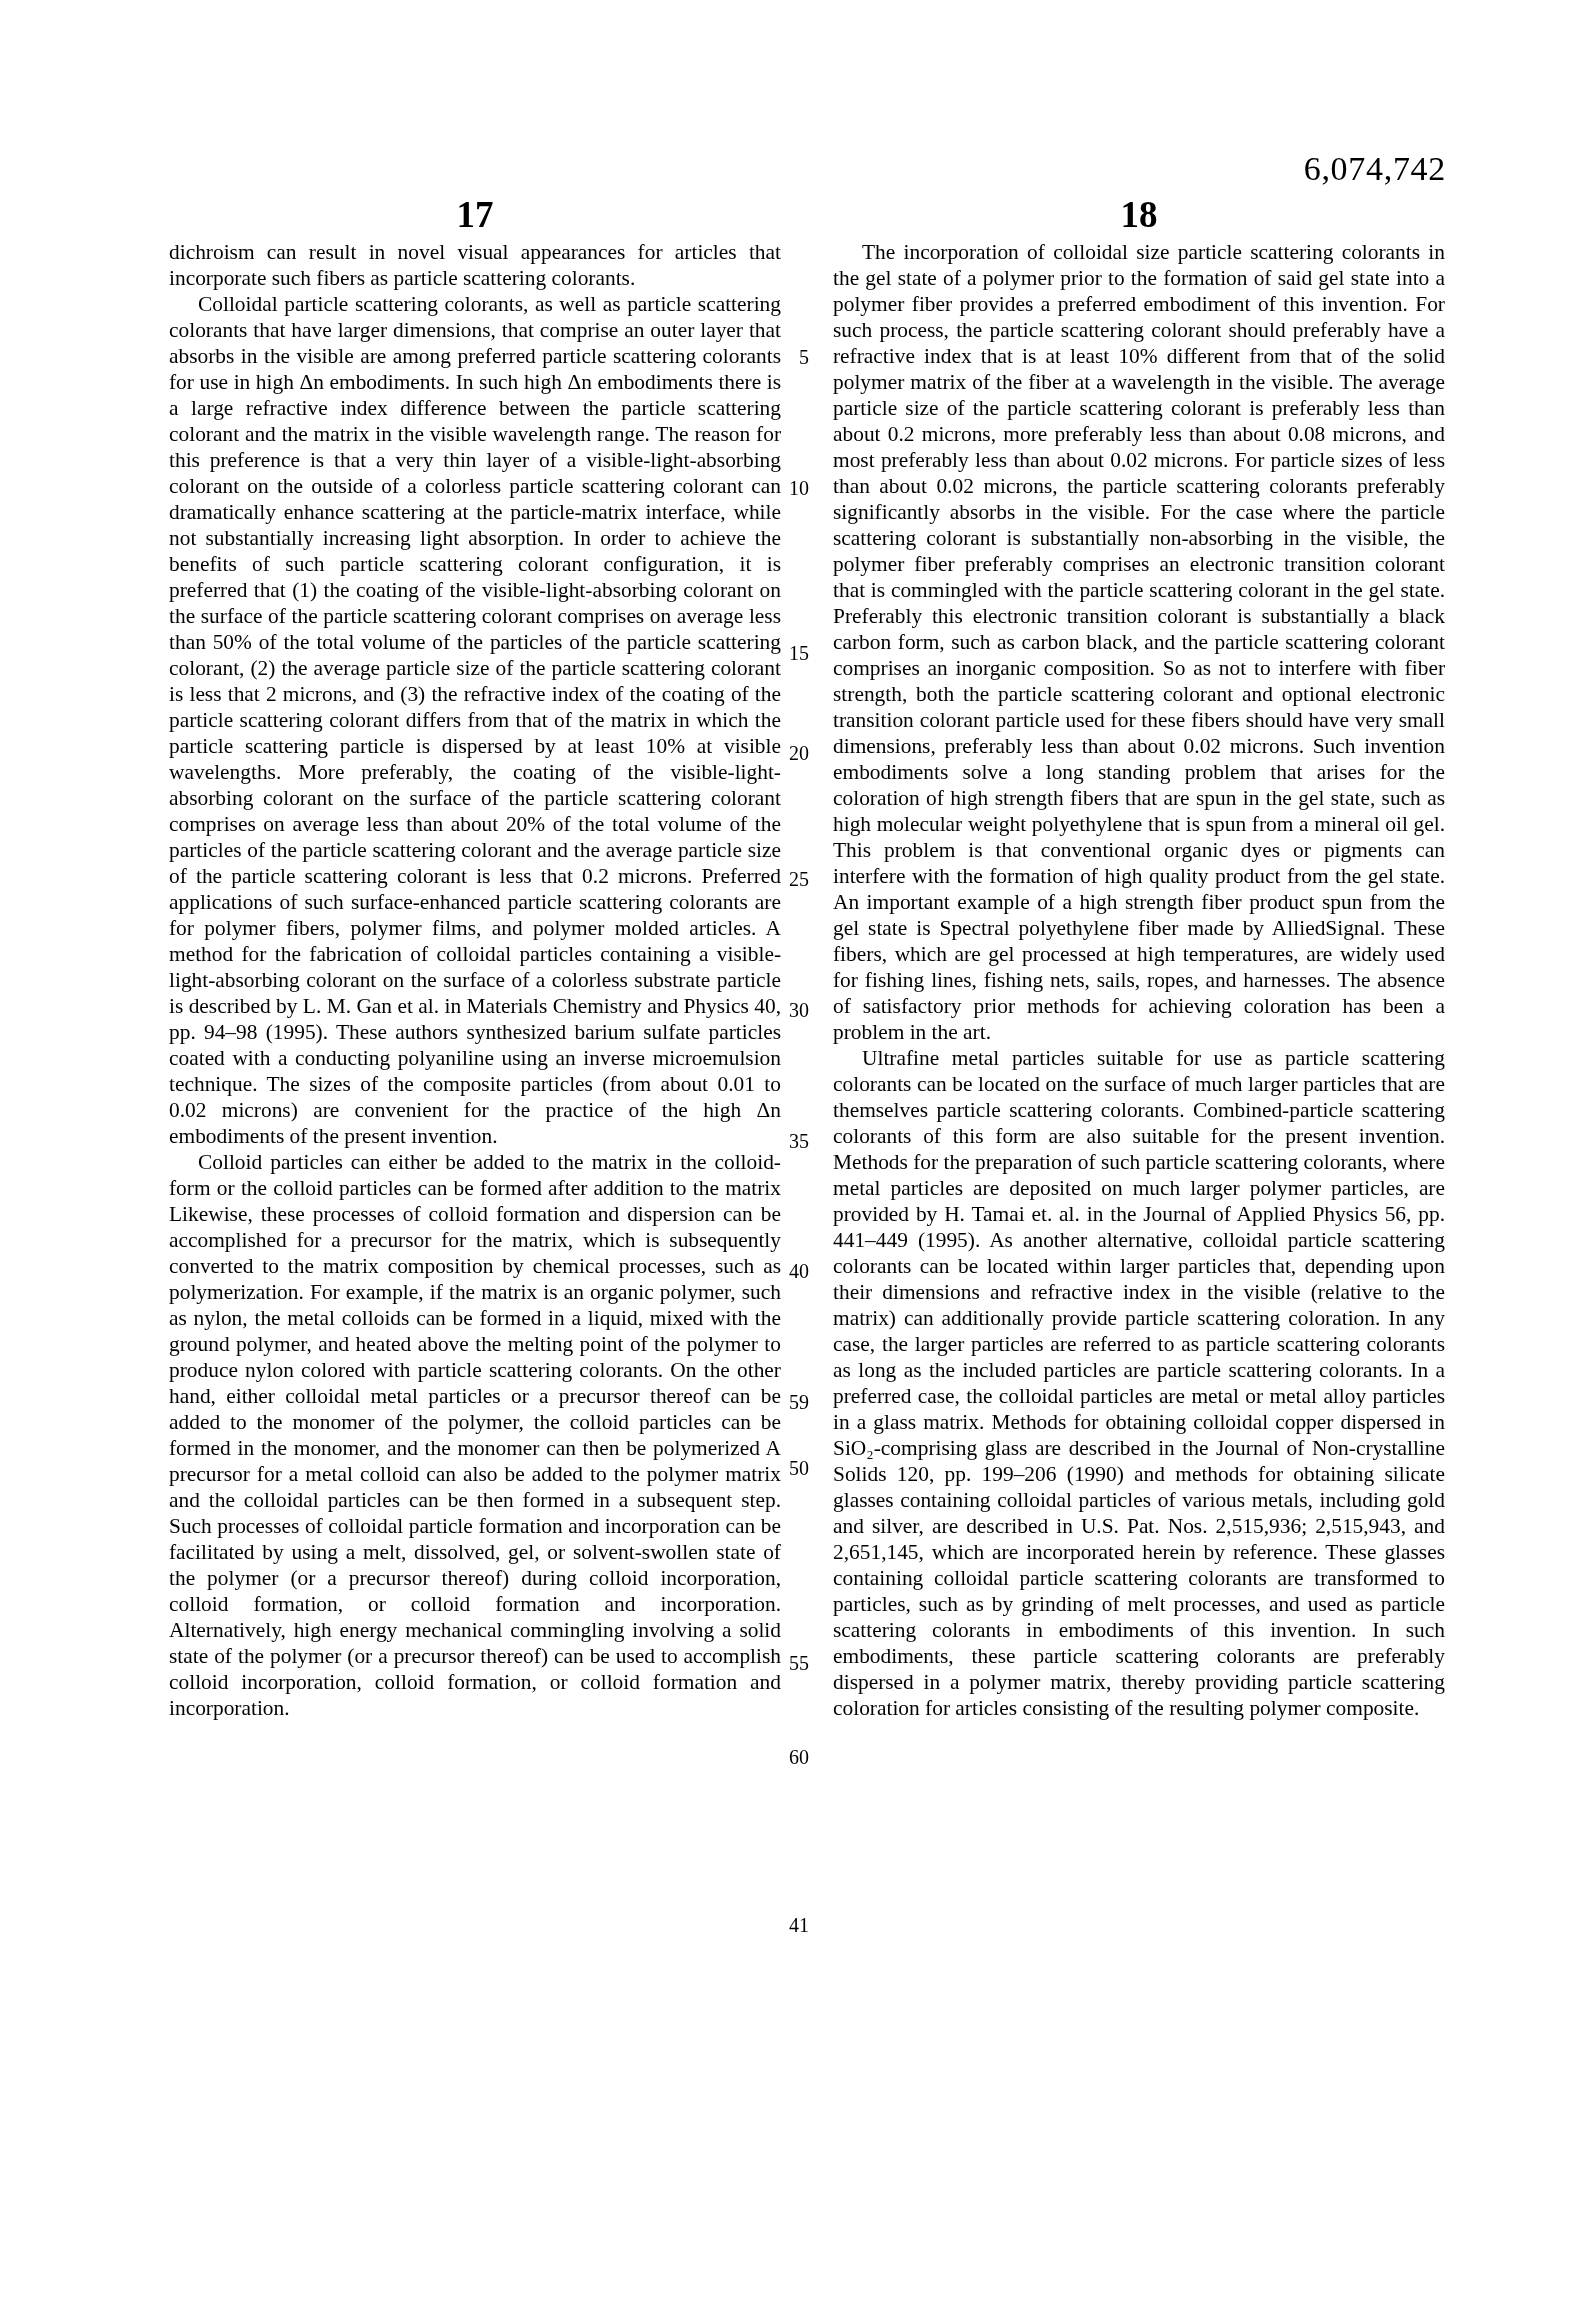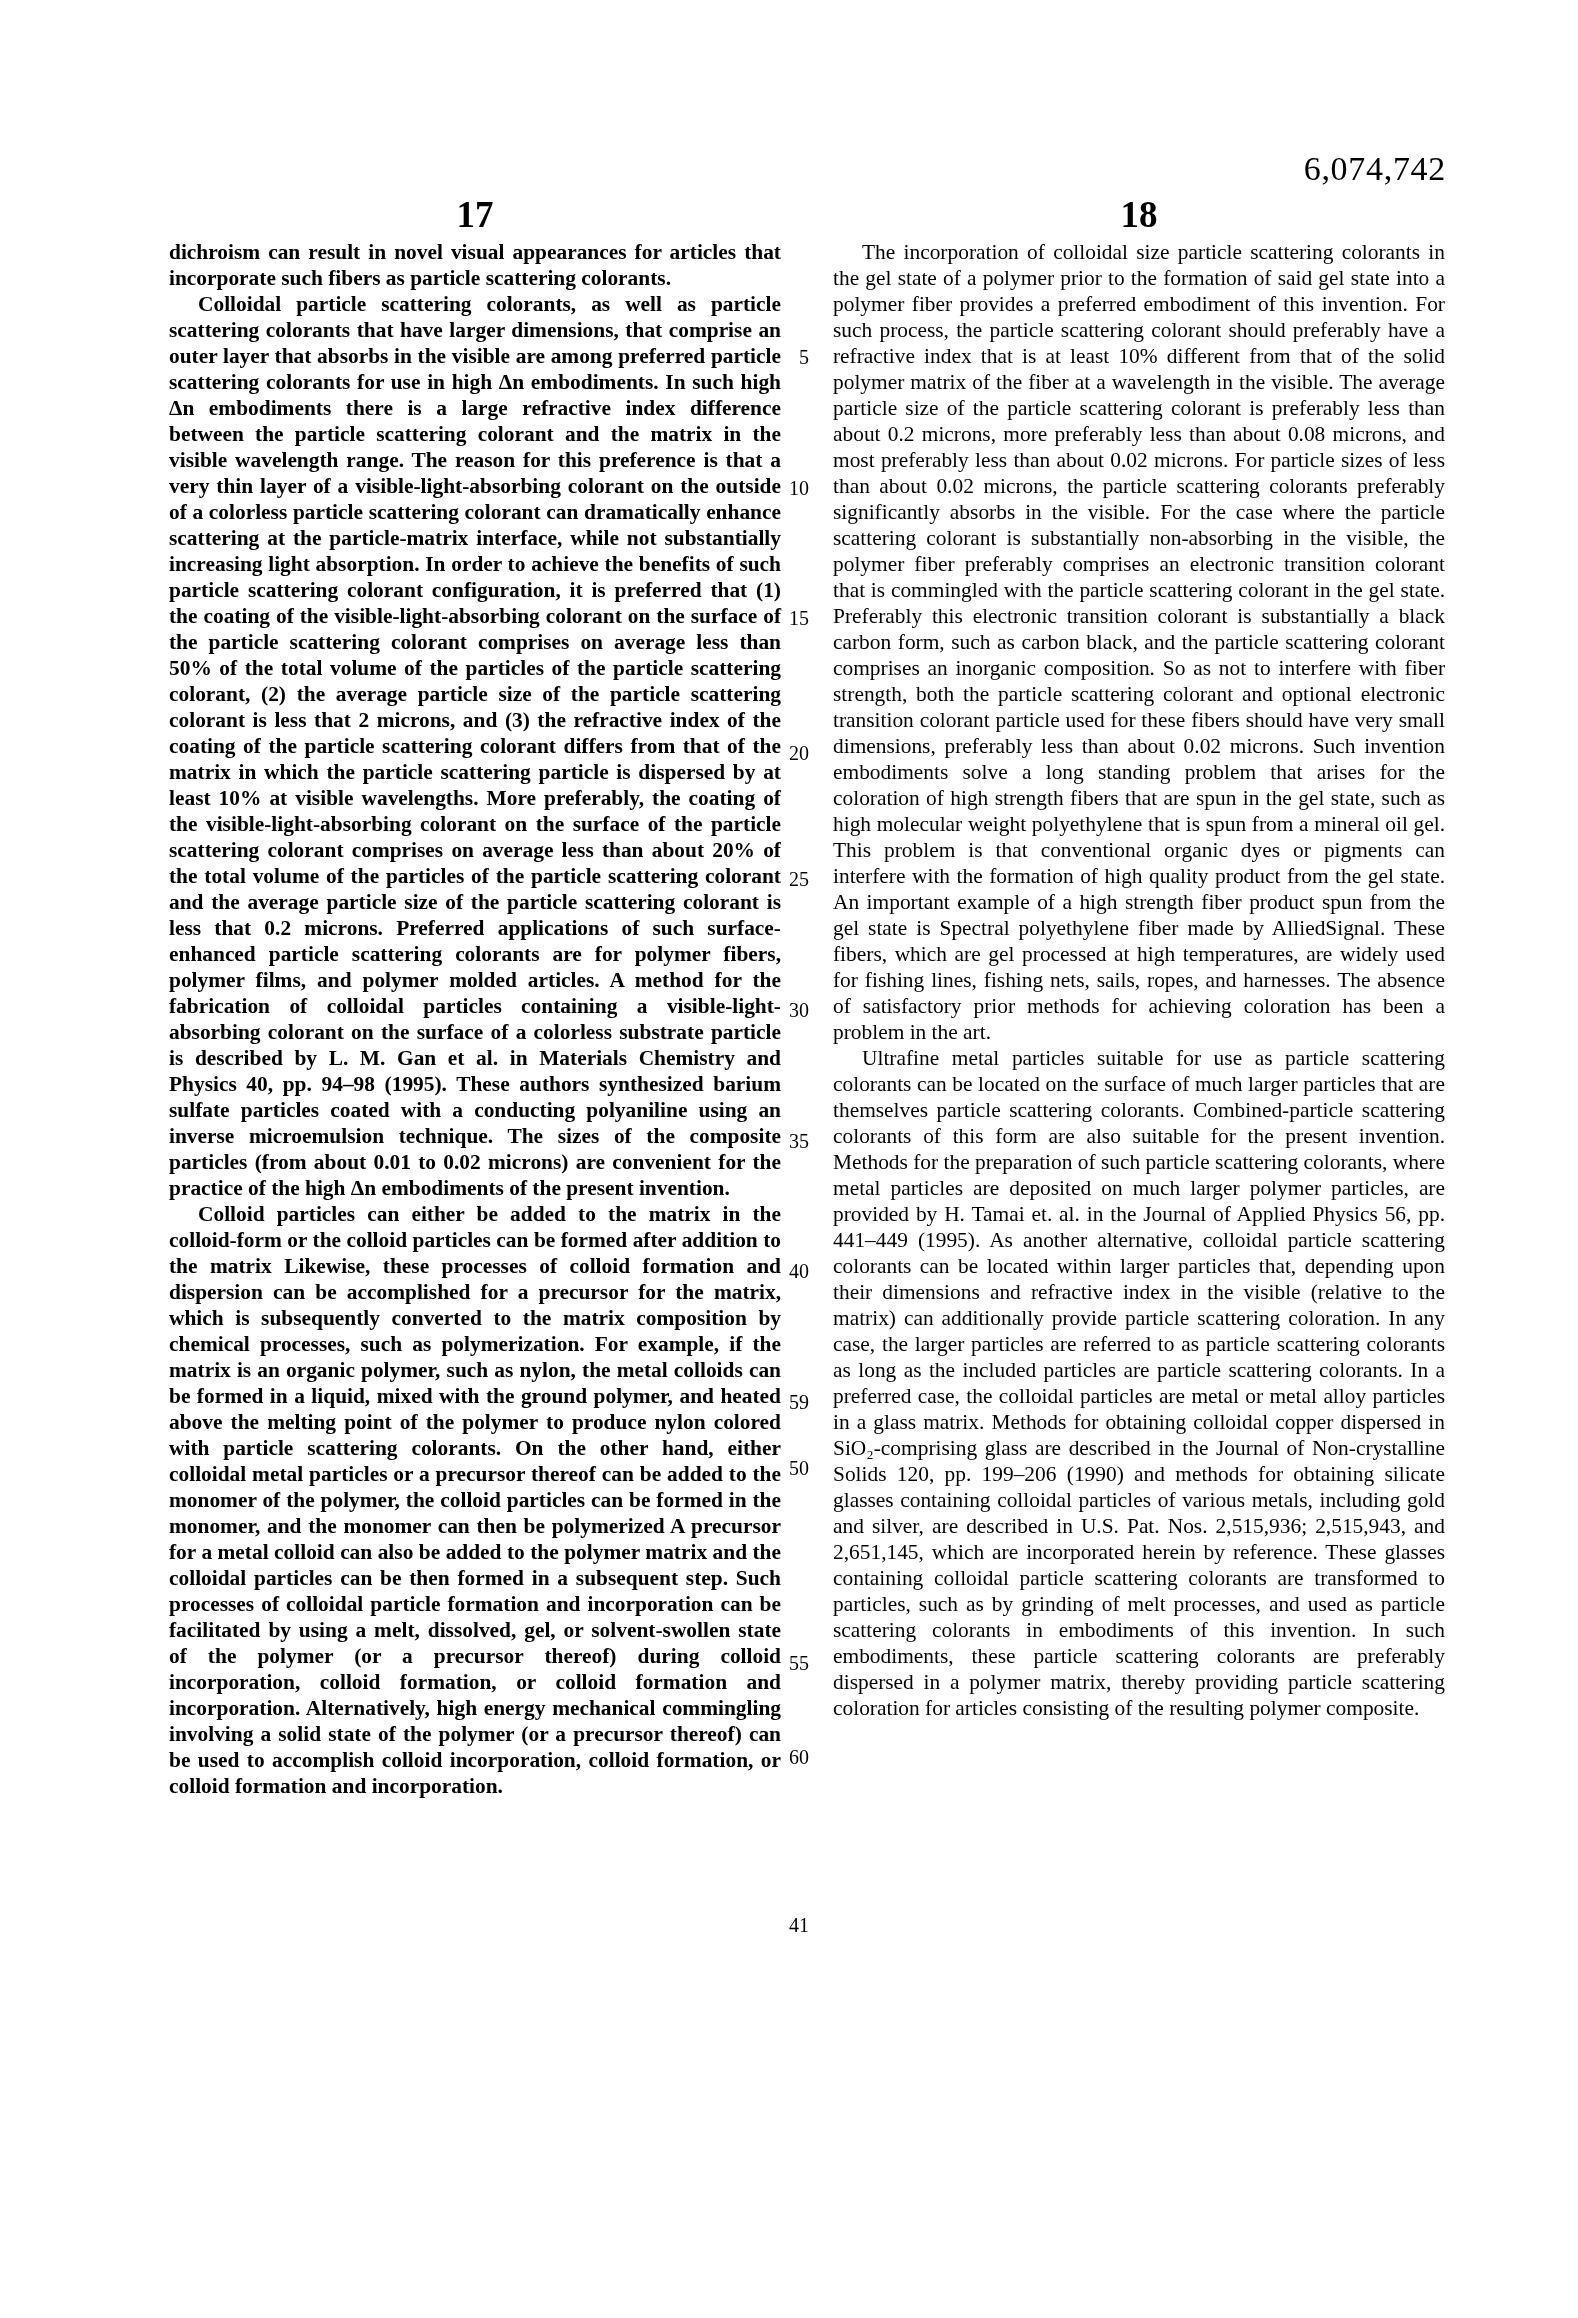--- a/index.html
+++ b/index.html
@@ -30,21 +30,21 @@
     text-align: center;
     font-family: Liberation Serif, serif;
   }
   .col-header.left  { left: 169px;  width: 612px; }
   .col-header.right { left: 833px; width: 612px; }
   .column {
     position: absolute;
     top: 239px;
     width: 612px;
   }
-  .left-col  { left: 169px; font-weight: bold; }
+  .left-col  { left: 169px; }
   .right-col { left: 833px; }
   p.body-par {
     margin: 0;
     font-size: 21.4px;
     line-height: 26px;
     text-align: justify;
     hyphens: auto;
     -webkit-hyphens: auto;
   }
   p.body-par.indent { text-indent: 29px; }
@@ -75,21 +75,21 @@
   </div>
 
   <div class="column right-col">
     <p class="body-par indent">The incorporation of colloidal size particle scattering colorants in the gel state of a polymer prior to the formation of said gel state into a polymer fiber provides a preferred embodiment of this invention. For such process, the particle scattering colorant should preferably have a refractive index that is at least 10% different from that of the solid polymer matrix of the fiber at a wavelength in the visible. The average particle size of the particle scattering colorant is preferably less than about 0.2 microns, more preferably less than about 0.08 microns, and most preferably less than about 0.02 microns. For particle sizes of less than about 0.02 microns, the particle scattering colorants preferably significantly absorbs in the visible. For the case where the particle scattering colorant is substantially non-absorbing in the visible, the polymer fiber preferably comprises an electronic transition colorant that is commingled with the particle scattering colorant in the gel state. Preferably this electronic transition colorant is substantially a black carbon form, such as carbon black, and the particle scattering colorant comprises an inorganic composition. So as not to interfere with fiber strength, both the particle scattering colorant and optional electronic transition colorant particle used for these fibers should have very small dimensions, preferably less than about 0.02 microns. Such invention embodiments solve a long standing problem that arises for the coloration of high strength fibers that are spun in the gel state, such as high molecular weight polyethylene that is spun from a mineral oil gel. This problem is that conventional organic dyes or pigments can interfere with the formation of high quality product from the gel state. An important example of a high strength fiber product spun from the gel state is Spectral polyethylene fiber made by AlliedSignal. These fibers, which are gel processed at high temperatures, are widely used for fishing lines, fishing nets, sails, ropes, and harnesses. The absence of satisfactory prior methods for achieving coloration has been a problem in the art.</p>
     <p class="body-par indent">Ultrafine metal particles suitable for use as particle scattering colorants can be located on the surface of much larger particles that are themselves particle scattering colorants. Combined-particle scattering colorants of this form are also suitable for the present invention. Methods for the preparation of such particle scattering colorants, where metal particles are deposited on much larger polymer particles, are provided by H. Tamai et. al. in the Journal of Applied Physics 56, pp. 441–449 (1995). As another alternative, colloidal particle scattering colorants can be located within larger particles that, depending upon their dimensions and refractive index in the visible (relative to the matrix) can additionally provide particle scattering coloration. In any case, the larger particles are referred to as particle scattering colorants as long as the included particles are particle scattering colorants. In a preferred case, the colloidal particles are metal or metal alloy particles in a glass matrix. Methods for obtaining colloidal copper dispersed in SiO₂-comprising glass are described in the Journal of Non-crystalline Solids 120, pp. 199–206 (1990) and methods for obtaining silicate glasses containing colloidal particles of various metals, including gold and silver, are described in U.S. Pat. Nos. 2,515,936; 2,515,943, and 2,651,145, which are incorporated herein by reference. These glasses containing colloidal particle scattering colorants are transformed to particles, such as by grinding of melt processes, and used as particle scattering colorants in embodiments of this invention. In such embodiments, these particle scattering colorants are preferably dispersed in a polymer matrix, thereby providing particle scattering coloration for articles consisting of the resulting polymer composite.</p>
   </div>
 
   <div>
     <span class="gutter-num" style="top:344px">5</span>
     <span class="gutter-num" style="top:475px">10</span>
-    <span class="gutter-num" style="top:605px">15</span>
+    <span class="gutter-num" style="top:640px">15</span>
     <span class="gutter-num" style="top:740px">20</span>
     <span class="gutter-num" style="top:866px">25</span>
     <span class="gutter-num" style="top:997px">30</span>
     <span class="gutter-num" style="top:1128px">35</span>
     <span class="gutter-num" style="top:1258px">40</span>
     <span class="gutter-num" style="top:1389px">59</span>
     <span class="gutter-num" style="top:1455px">50</span>
     <span class="gutter-num" style="top:1650px">55</span>
     <span class="gutter-num" style="top:1744px">60</span>
     <span class="gutter-num" style="top:1912px">41</span>

